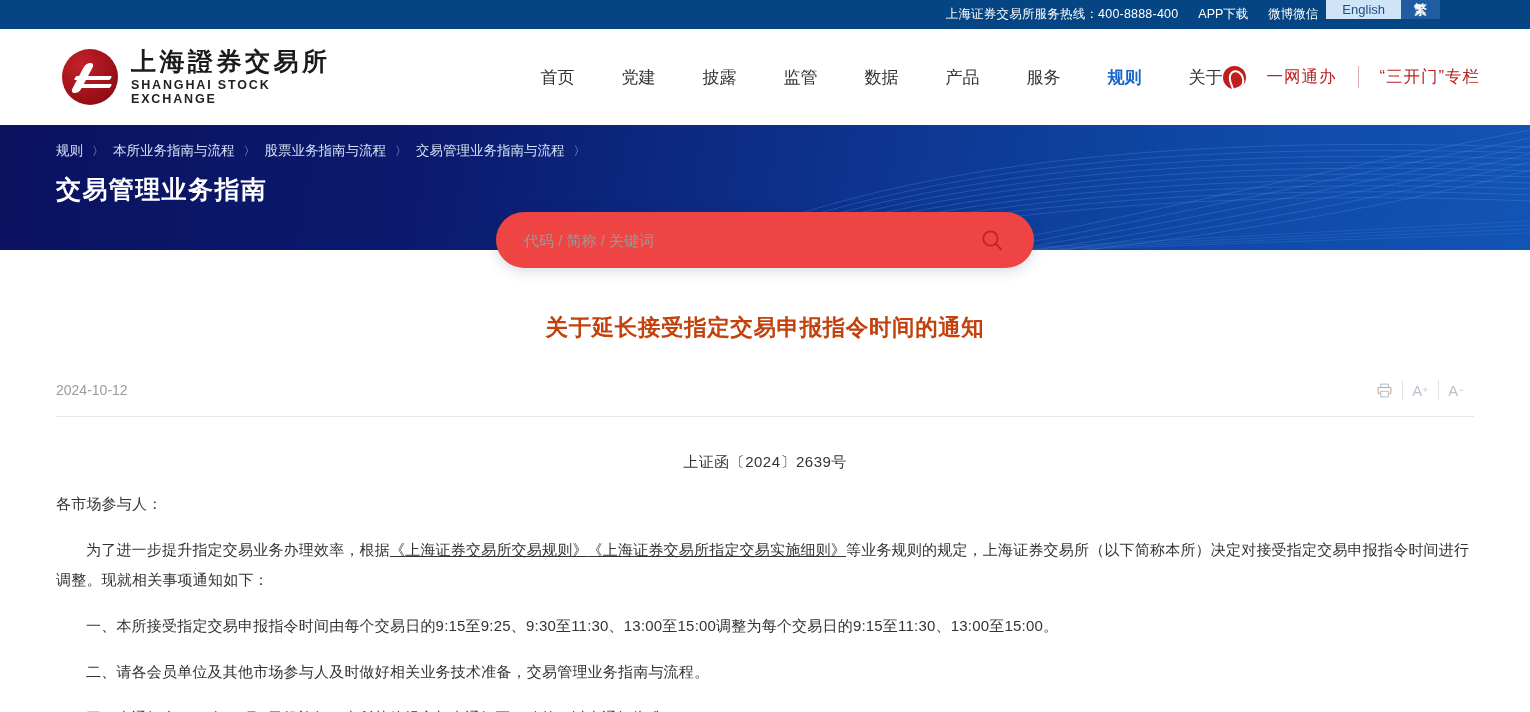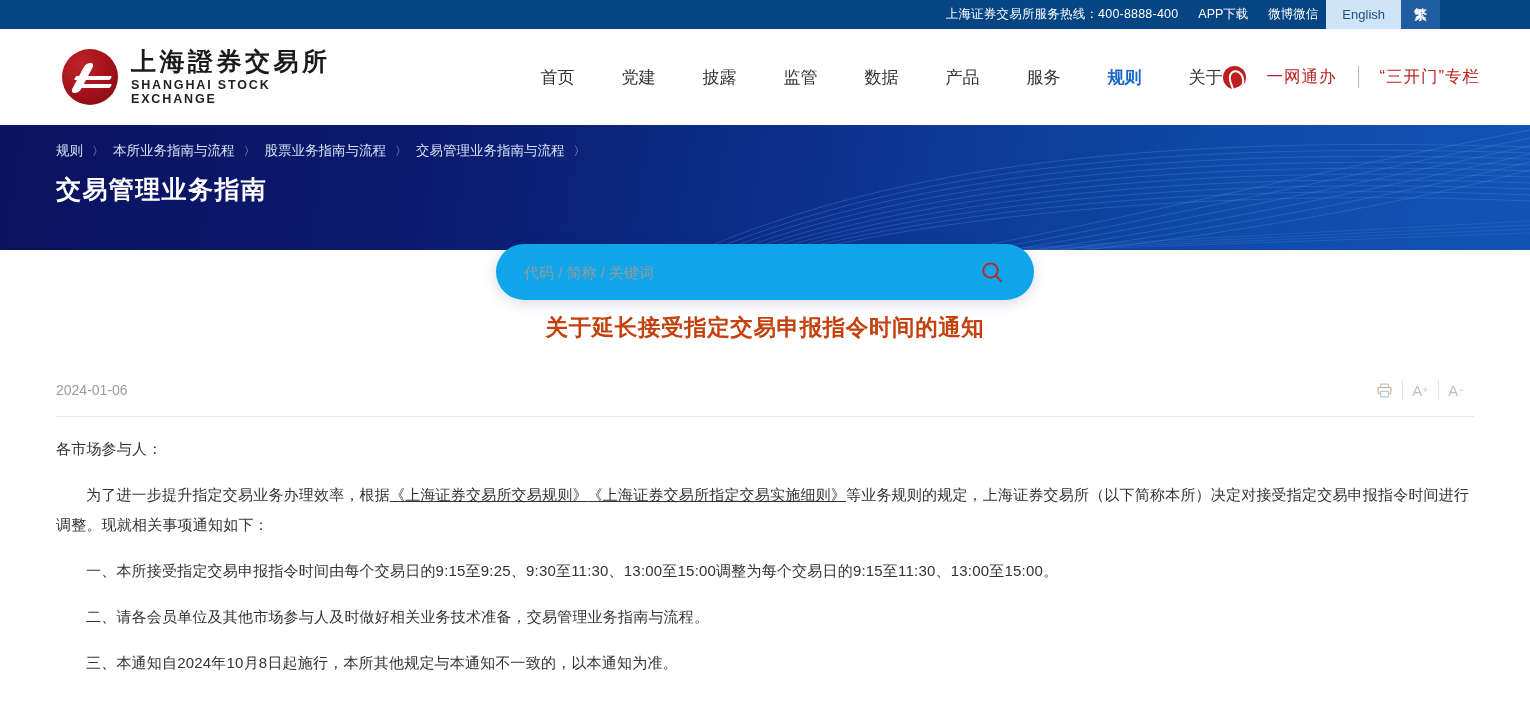--- a/index.html
+++ b/index.html
@@ -24,21 +24,21 @@
   .topbar-inner {
     display: flex;
     align-items: center;
     gap: 20px;
     padding-right: 0;
   }
   .topbar-hotline { letter-spacing: .2px; white-space: nowrap; }
   .topbar-link { white-space: nowrap; cursor: pointer; }
   .lang-btn {
     display: flex; align-items: center; justify-content: center;
-    padding: 0 16px; height: 29px; margin-left: 8px;
+    padding: 0 16px; height: 19px; margin-left: 8px;
     background: #cfe4f7; color: #1a4f86; cursor: pointer;
     font-size: 13px;
   }
   .lang-btn.alt {
     background: #1f5da0; color: #ffffff; margin-left: 0;
     padding: 0 13px; font-weight: bold; font-size: 13px;
   }
   .topbar-tail { width: 90px; }
 
   
@@ -121,26 +121,25 @@
     margin-top: 13px; font-size: 25px; color: #ffffff;
     font-weight: bold; letter-spacing: 1.4px;
   }
 
   
   .search-wrap {
     position: absolute; left: 50%; transform: translateX(-50%);
     top: 212px; z-index: 20;
   }
   .search-box {
-    width: 538px; height: 56px; background: #0ea5e9;
+    width: 538px; height: 56px; background: #ef4444;
     border-radius: 28px;
     box-shadow: 0 3px 14px rgba(10, 30, 80, 0.16);
     display: flex; align-items: center;
     padding: 0 26px 0 28px;
-    margin-top: 32px;
   }
   .search-input {
     flex: 1; border: none; outline: none; background: transparent;
     font-size: 15px; color: #333;
     font-family: "Liberation Sans", "DejaVu Sans", sans-serif;
   }
   .search-input::placeholder { color: #9a9a9a; }
   .search-btn {
     width: 32px; height: 32px; border: none; background: transparent;
     cursor: pointer; display: flex; align-items: center; justify-content: center;
@@ -285,40 +284,41 @@
         <line x1="15.8" y1="15.8" x2="21.2" y2="21.4" stroke="#c62020" stroke-width="1.8" stroke-linecap="round"></line>
       </svg>
     </button>
   </div>
 </div>
 
 <div class="article">
   <h1 class="article-title">关于延长接受指定交易申报指令时间的通知</h1>
 
   <div class="meta-row">
-    <span class="meta-date">2024-01-06</span>
+    <span class="meta-date">2024-10-12</span>
     <div class="meta-tools">
       <div class="tool-btn">
         <svg width="17" height="17" viewBox="0 0 20 20">
           <rect x="5.5" y="2.5" width="9" height="4" fill="none" stroke="#b9c2cc" stroke-width="1.3"></rect>
           <rect x="2.5" y="6.5" width="15" height="7" rx="1" fill="none" stroke="#c8a98f" stroke-width="1.3"></rect>
           <rect x="5.5" y="11" width="9" height="6.5" fill="#ffffff" stroke="#b9c2cc" stroke-width="1.3"></rect>
         </svg>
       </div>
       <div class="tool-btn">
         <span>A</span>
           <sup>+</sup>
       </div>
       <div class="tool-btn">
         <span>A</span>
           <sup>−</sup>
       </div>
     </div>
   </div>
 
+  <div class="doc-no">上证函〔2024〕2639号</div>
 
   <p class="body-p">各市场参与人：</p>
 
   <p class="body-p indent"><span>为了进一步提升指定交易业务办理效率，根据</span><span class="doclink">《上海证券交易所交易规则》</span><span class="doclink">《上海证券交易所指定交易实施细则》</span><span>等业务规则的规定，上海证券交易所（以下简称本所）决定对接受指定交易申报指令时间进行调整。现就相关事项通知如下：</span></p>
 
   <p class="body-p hang">一、本所接受指定交易申报指令时间由每个交易日的9:15至9:25、9:30至11:30、13:00至15:00调整为每个交易日的9:15至11:30、13:00至15:00。</p>
   <p class="body-p hang">二、请各会员单位及其他市场参与人及时做好相关业务技术准备，交易管理业务指南与流程。</p>
   <p class="body-p hang">三、本通知自2024年10月8日起施行，本所其他规定与本通知不一致的，以本通知为准。</p>
 
 </div>

